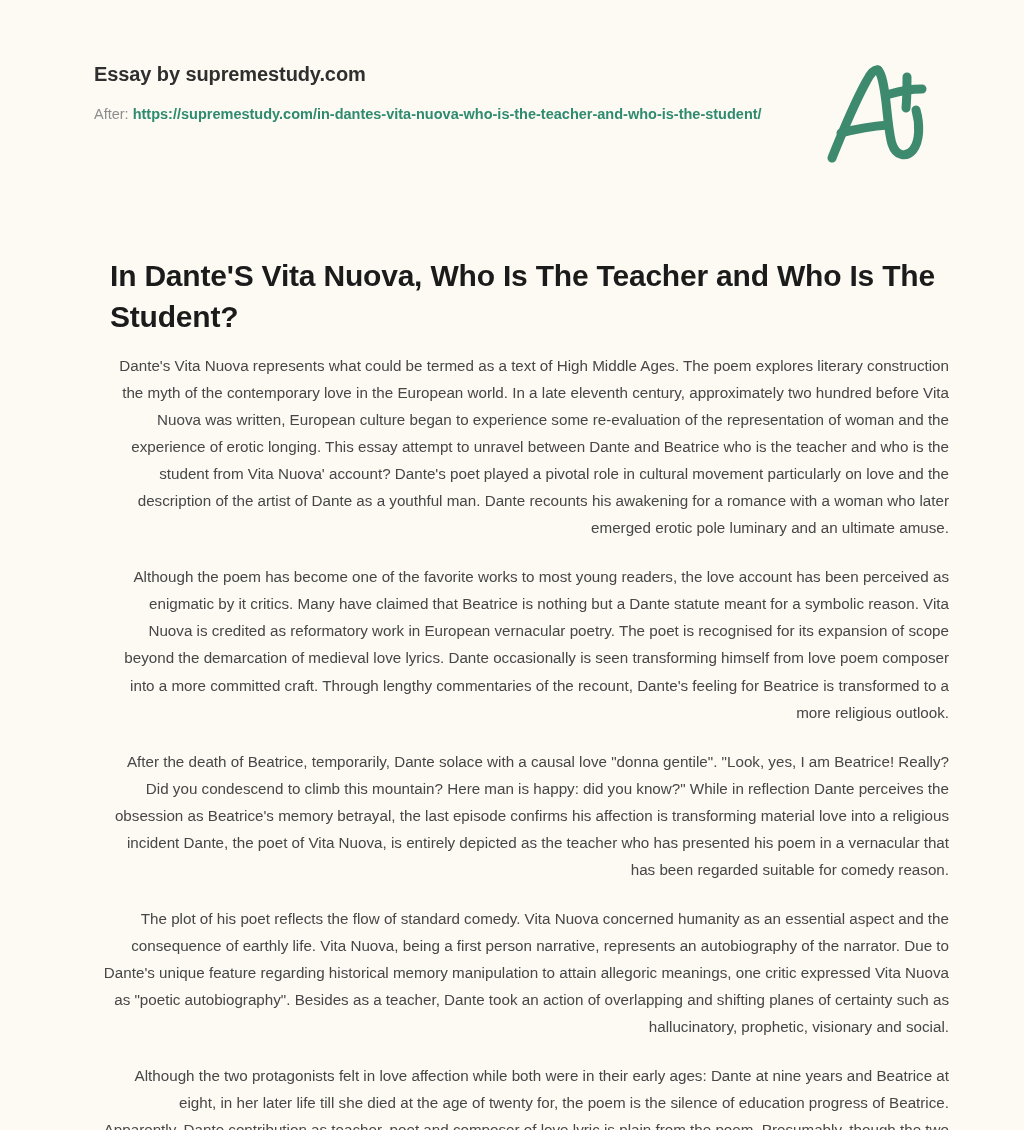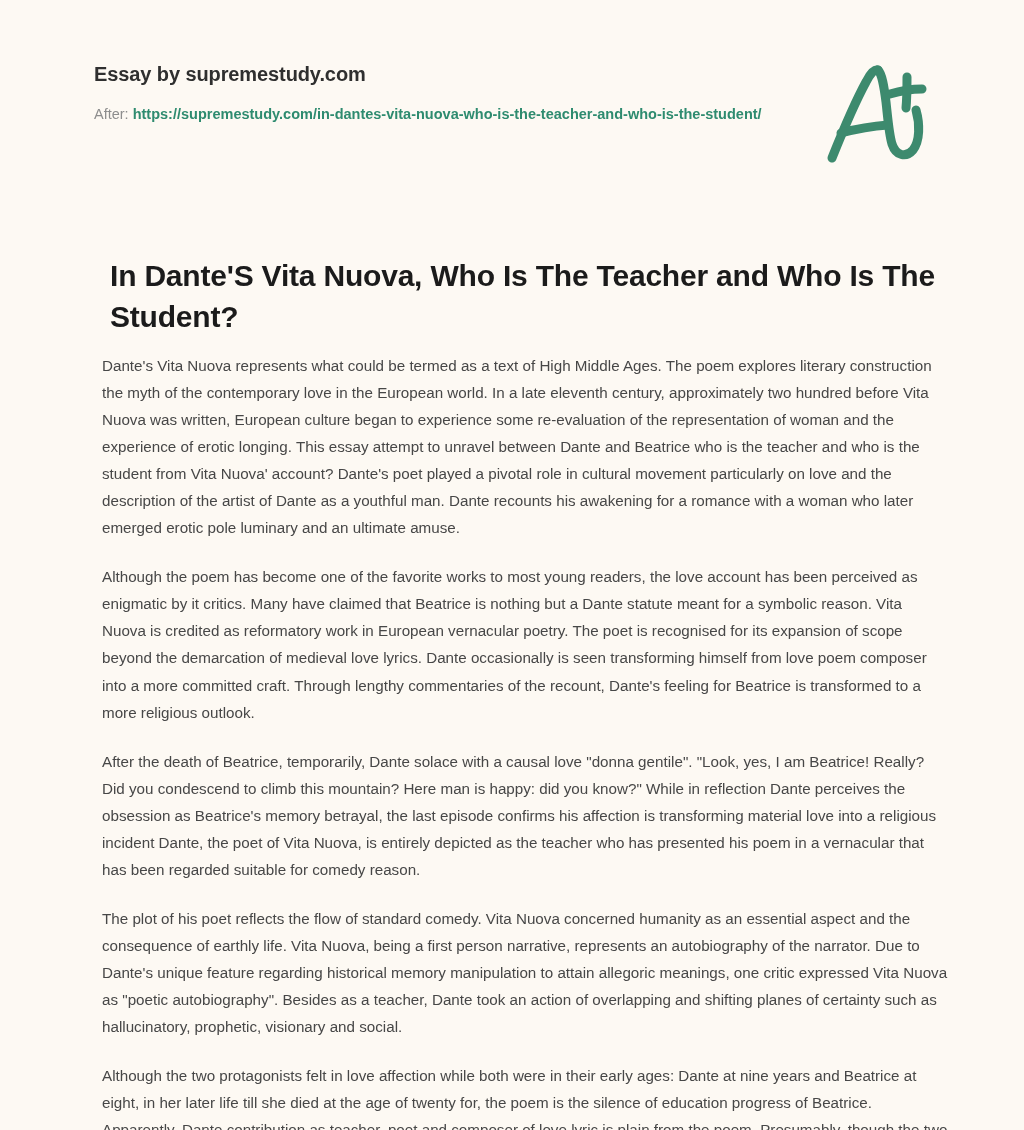--- a/index.html
+++ b/index.html
@@ -92,21 +92,21 @@
     position: absolute;
     left: 94px;
     top: 352px;
     width: 855px;
   }
   .body-copy p {
     margin: 0 0 22px 8px;
     font-size: 15.2px;
     line-height: 1.78;
     color: #474747;
-    text-align: left;
+    text-align: right;
   }
   .body-copy p:last-child {
     margin-bottom: 0;
   }
 </style>
 </head>
 <body>
 
 <div class="page">
 

